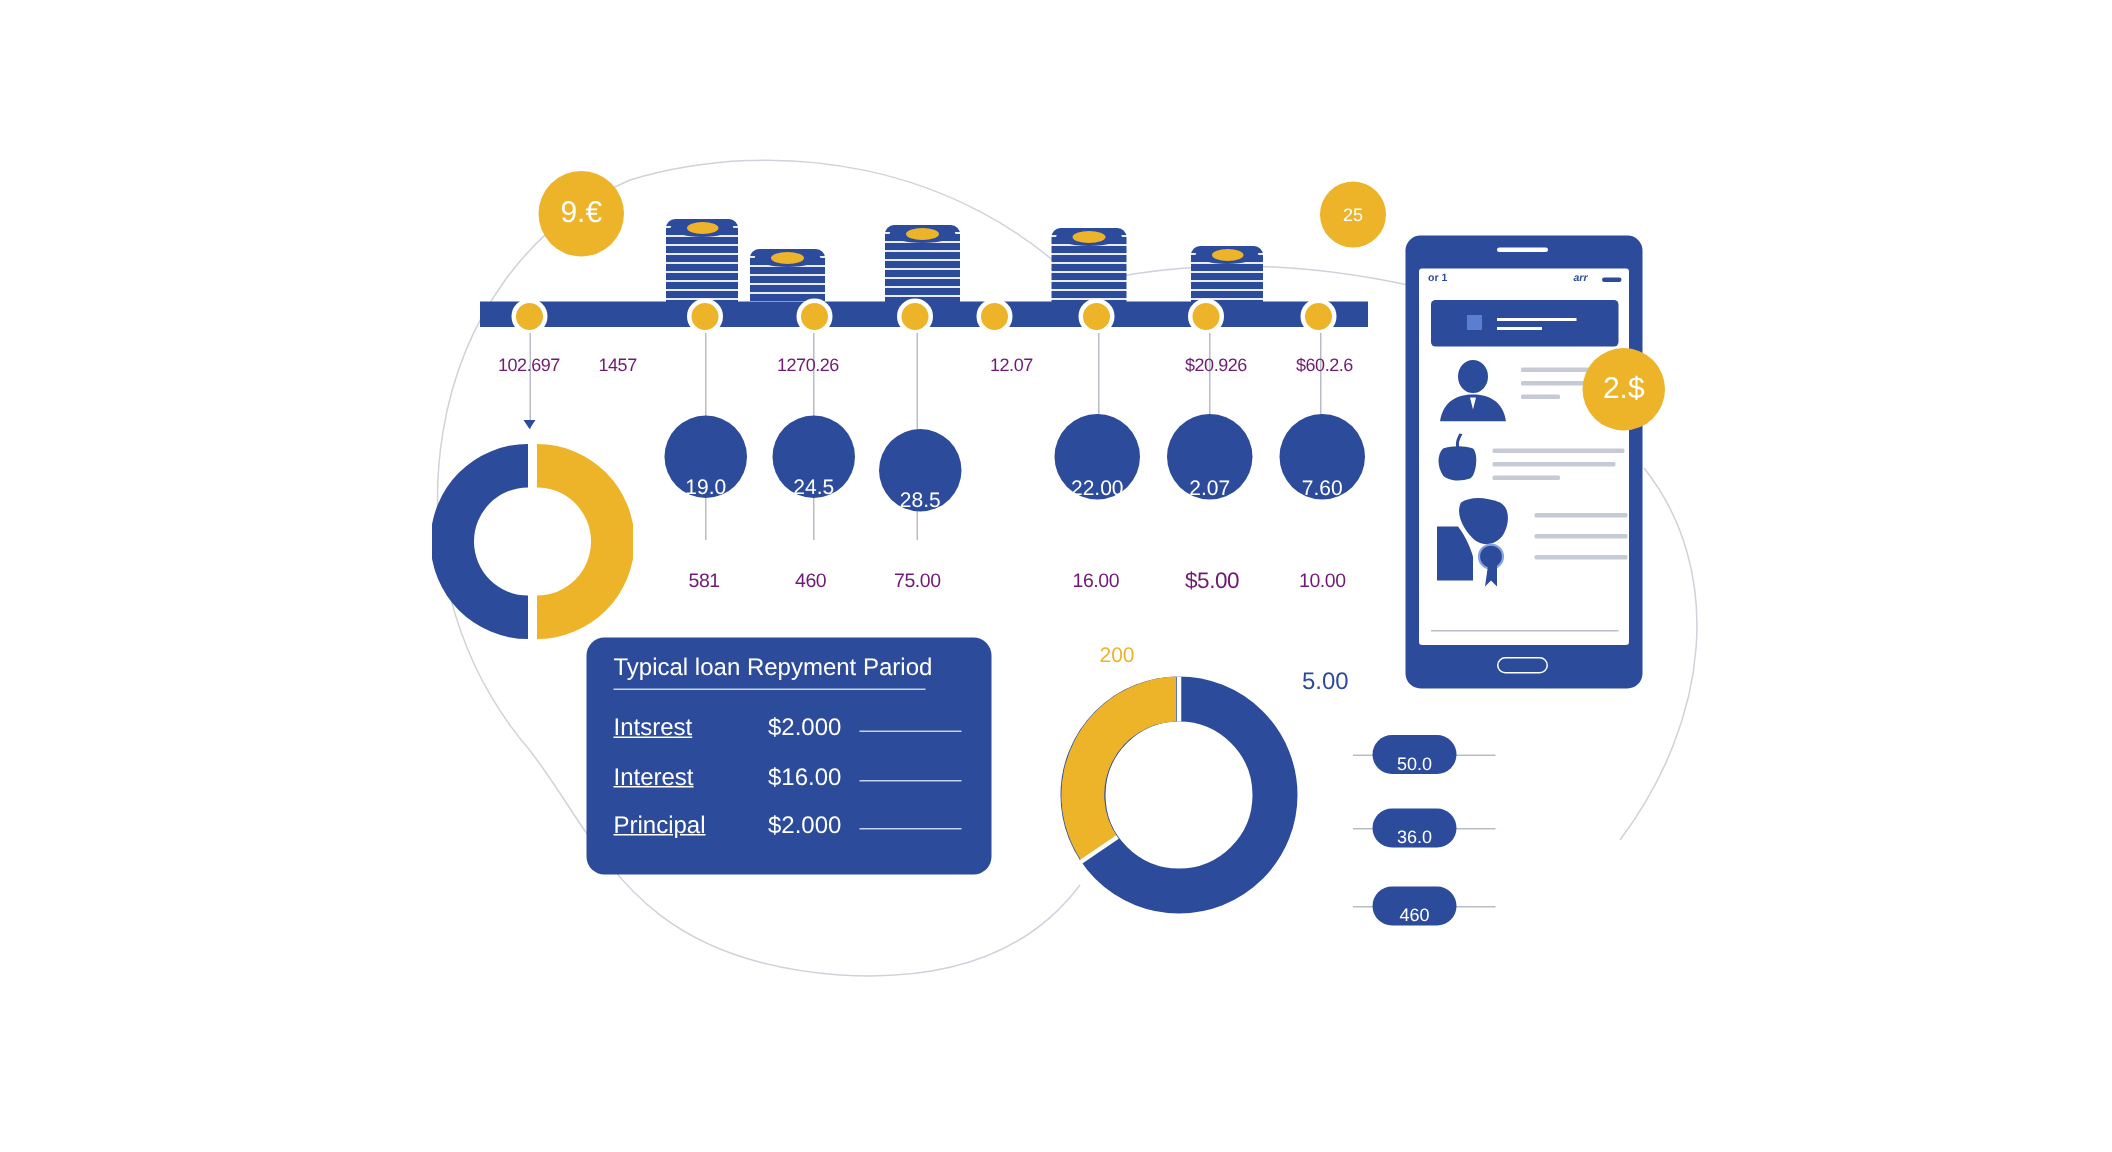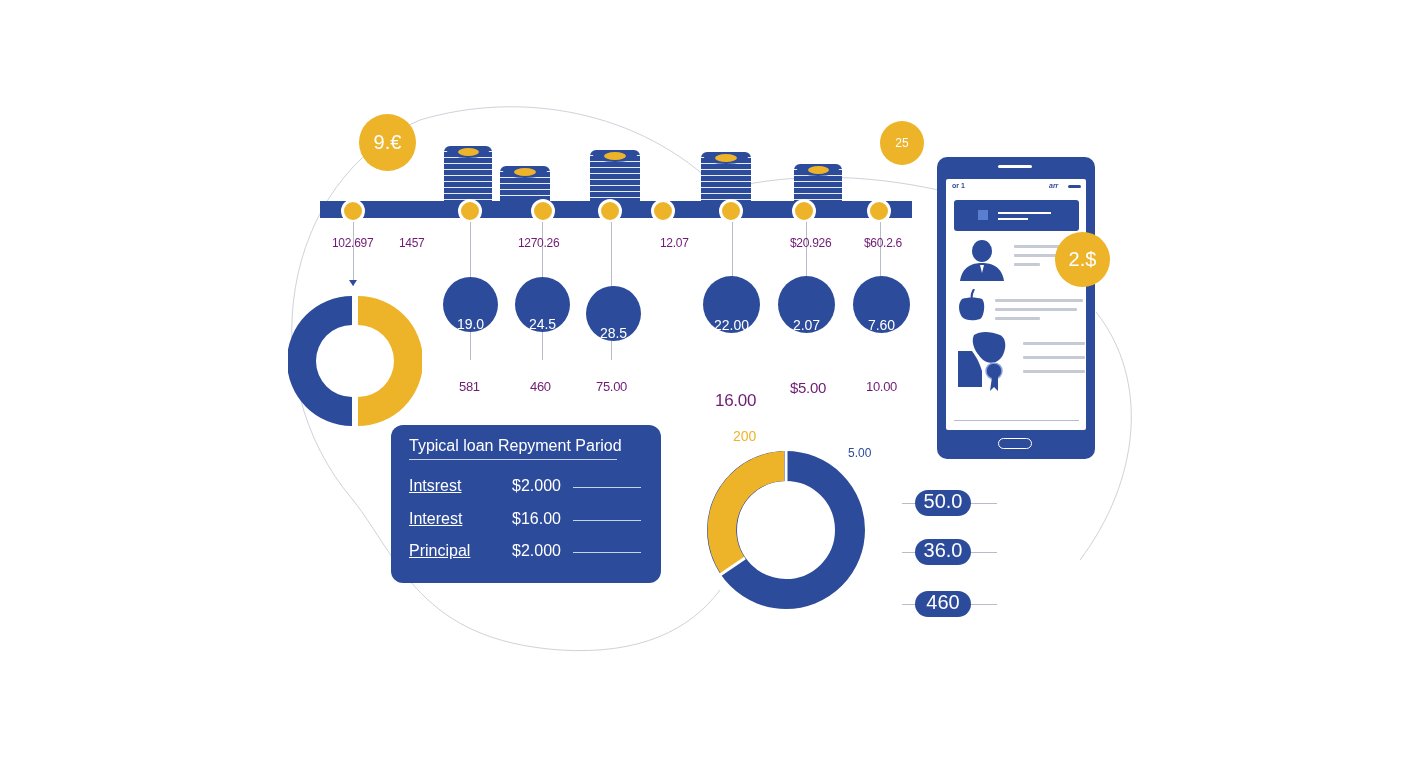--- a/index.html
+++ b/index.html
@@ -32,22 +32,22 @@
   .stack-top {
     position: absolute; left: 3px; right: 3px; top: 0; height: 12px; border-radius: 50%;
     background: #2d4b9b;
   }
   .stack-top::after {
     content: ""; position: absolute; left: 25%; right: 25%; top: 2px; height: 8px;
     border-radius: 50%; background: #edb42a;
   }
   .pill {
     position: absolute; width: 56px; height: 26px; border-radius: 13px;
-    background: #2d4b9b; color: #fff; font-size: 20px;
-    display: flex; align-items: flex-start; justify-content: center;
+    background: #2d4b9b; color: #fff; font-size: 12px;
+    display: flex; align-items: flex-end; justify-content: center;
   }
   .pill-line { position: absolute; height: 1px; background: #b8bcc8; }
   .card {
     position: absolute; left: 391px; top: 425px; width: 270px; height: 158px;
     background: #2d4b9b; border-radius: 12px; color: #fff;
   }
   .card-title {
     position: absolute; left: 18px; top: 12px; font-size: 16px;
     border-bottom: 1px solid #c9d2ec; padding-bottom: 4px; width: 208px; white-space: nowrap;
   }
@@ -139,21 +139,21 @@
 <div class="bubble blue" style="left:778px;top:276px;width:57px;height:57px;">
     <span>2.07</span>
   </div>
 <div class="bubble blue" style="left:853px;top:276px;width:57px;height:57px;">
     <span>7.60</span>
   </div>
 
 <span class="abs num" style="left:459px;top:379px;font-size:13px;">581</span>
 <span class="abs num" style="left:530px;top:379px;font-size:13px;">460</span>
 <span class="abs num" style="left:596px;top:379px;font-size:13px;">75.00</span>
-<span class="abs num" style="left:715px;top:379px;font-size:17px;margin-top:12px;">16.00</span>
+<span class="abs num" style="left:715px;top:379px;font-size:13px;">16.00</span>
 <span class="abs num" style="left:790px;top:379px;font-size:15px;">$5.00</span>
 <span class="abs num" style="left:866px;top:379px;font-size:13px;">10.00</span>
 
 <svg class="abs" style="left:288px;top:294px;" width="134" height="134" viewBox="0 0 134 134">
   <path d="M64 2 A65 65 0 0 0 64 132 L64 103 A36 36 0 0 1 64 31 Z" fill="#2d4b9b"></path>
   <path d="M70 2 A65 65 0 0 1 70 132 L70 103 A36 36 0 0 0 70 31 Z" fill="#edb42a"></path>
 </svg>
 
 <div class="card">
   <div class="card-title">Typical loan Repyment Pariod</div>
@@ -168,21 +168,21 @@
     <span class="ln"></span>
   </div>
   <div class="card-row" style="top:117px;">
     <span class="lbl">Principal</span>
     <span class="val">$2.000</span>
     <span class="ln"></span>
   </div>
 </div>
 
 <span class="abs" style="left:733px;top:428px;color:#edb42a;font-size:14px;">200</span>
-<span class="abs" style="left:848px;top:446px;color:#2d4b9b;font-size:12px;">5.00</span>
+<span class="abs" style="left:868px;top:446px;color:#2d4b9b;font-size:16px;">5.00</span>
 <svg class="abs" style="left:706px;top:450px;" width="160" height="160" viewBox="0 0 160 160">
   <circle cx="80" cy="80" r="64" fill="none" stroke="#2d4b9b" stroke-width="30"></circle>
   <path d="M78 1 A79 79 0 0 0 15 124 L39 108 A49 49 0 0 1 78 31 Z" fill="#edb42a"></path>
   <line x1="80" y1="1" x2="80" y2="31" stroke="#fff" stroke-width="3"></line>
   <line x1="14" y1="125" x2="39" y2="108" stroke="#fff" stroke-width="3"></line>
 </svg>
 
 <div class="pill-line" style="left:902px;top:503px;width:95px;"></div>
 <div class="pill" style="left:915px;top:490px;">
     <span>50.0</span>

